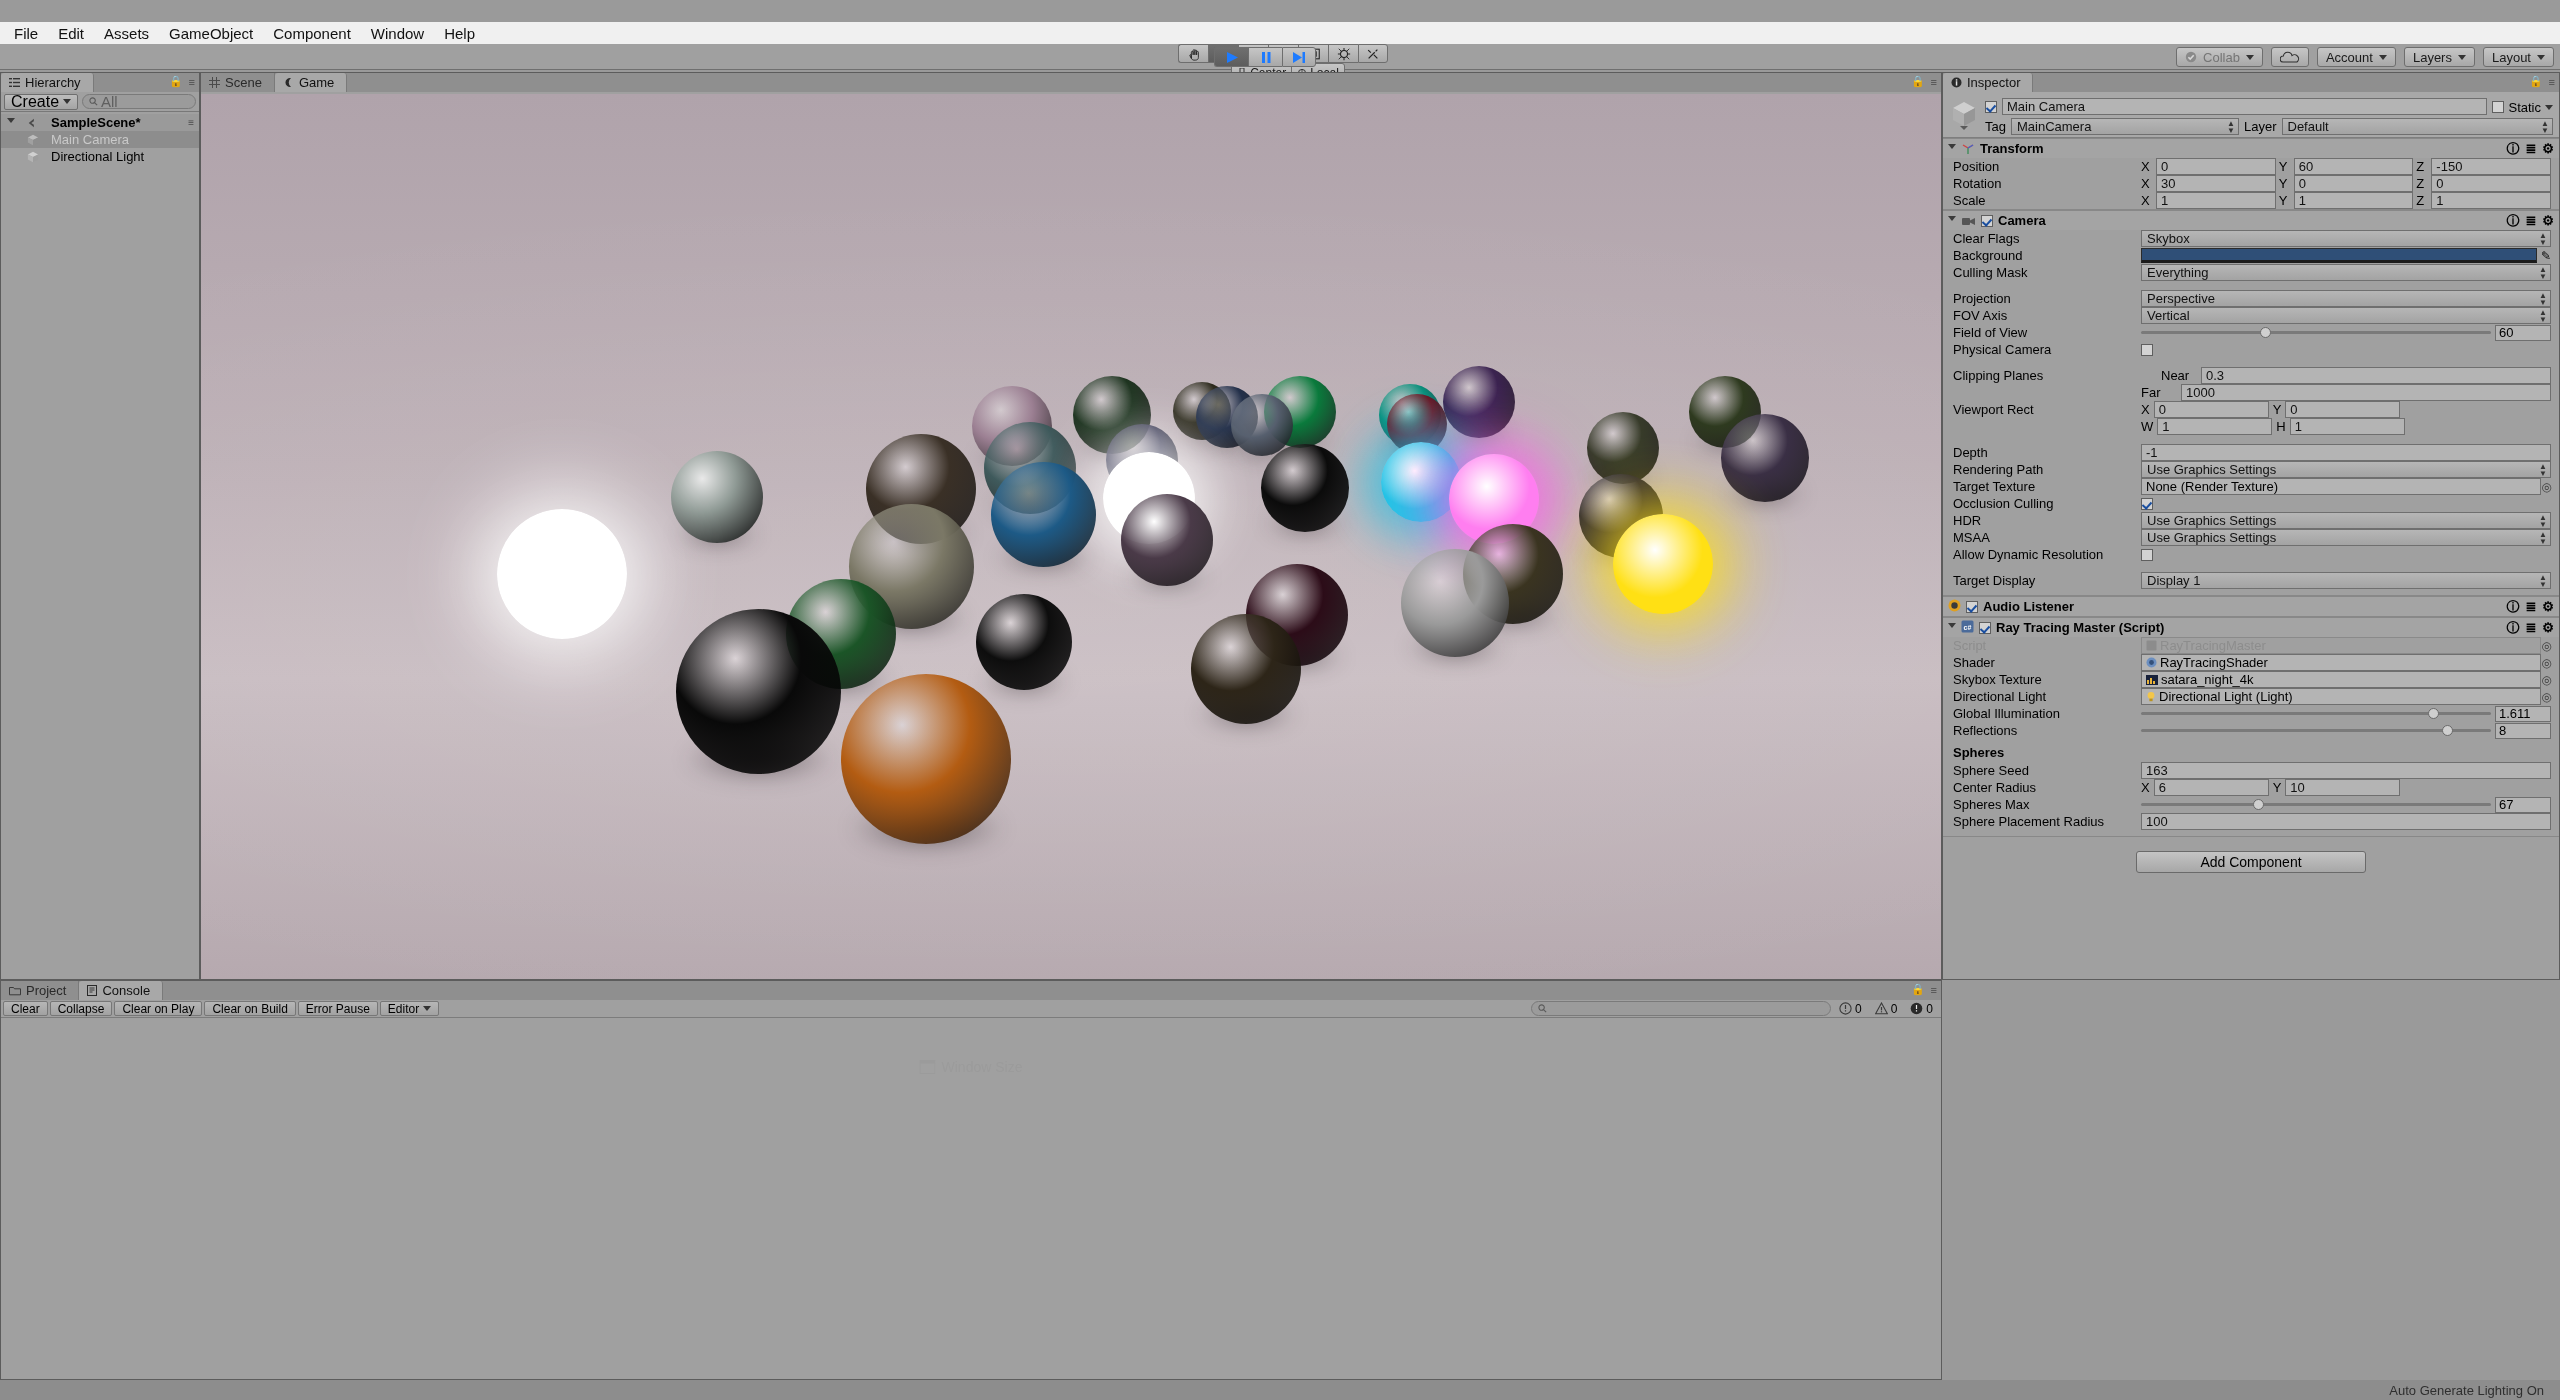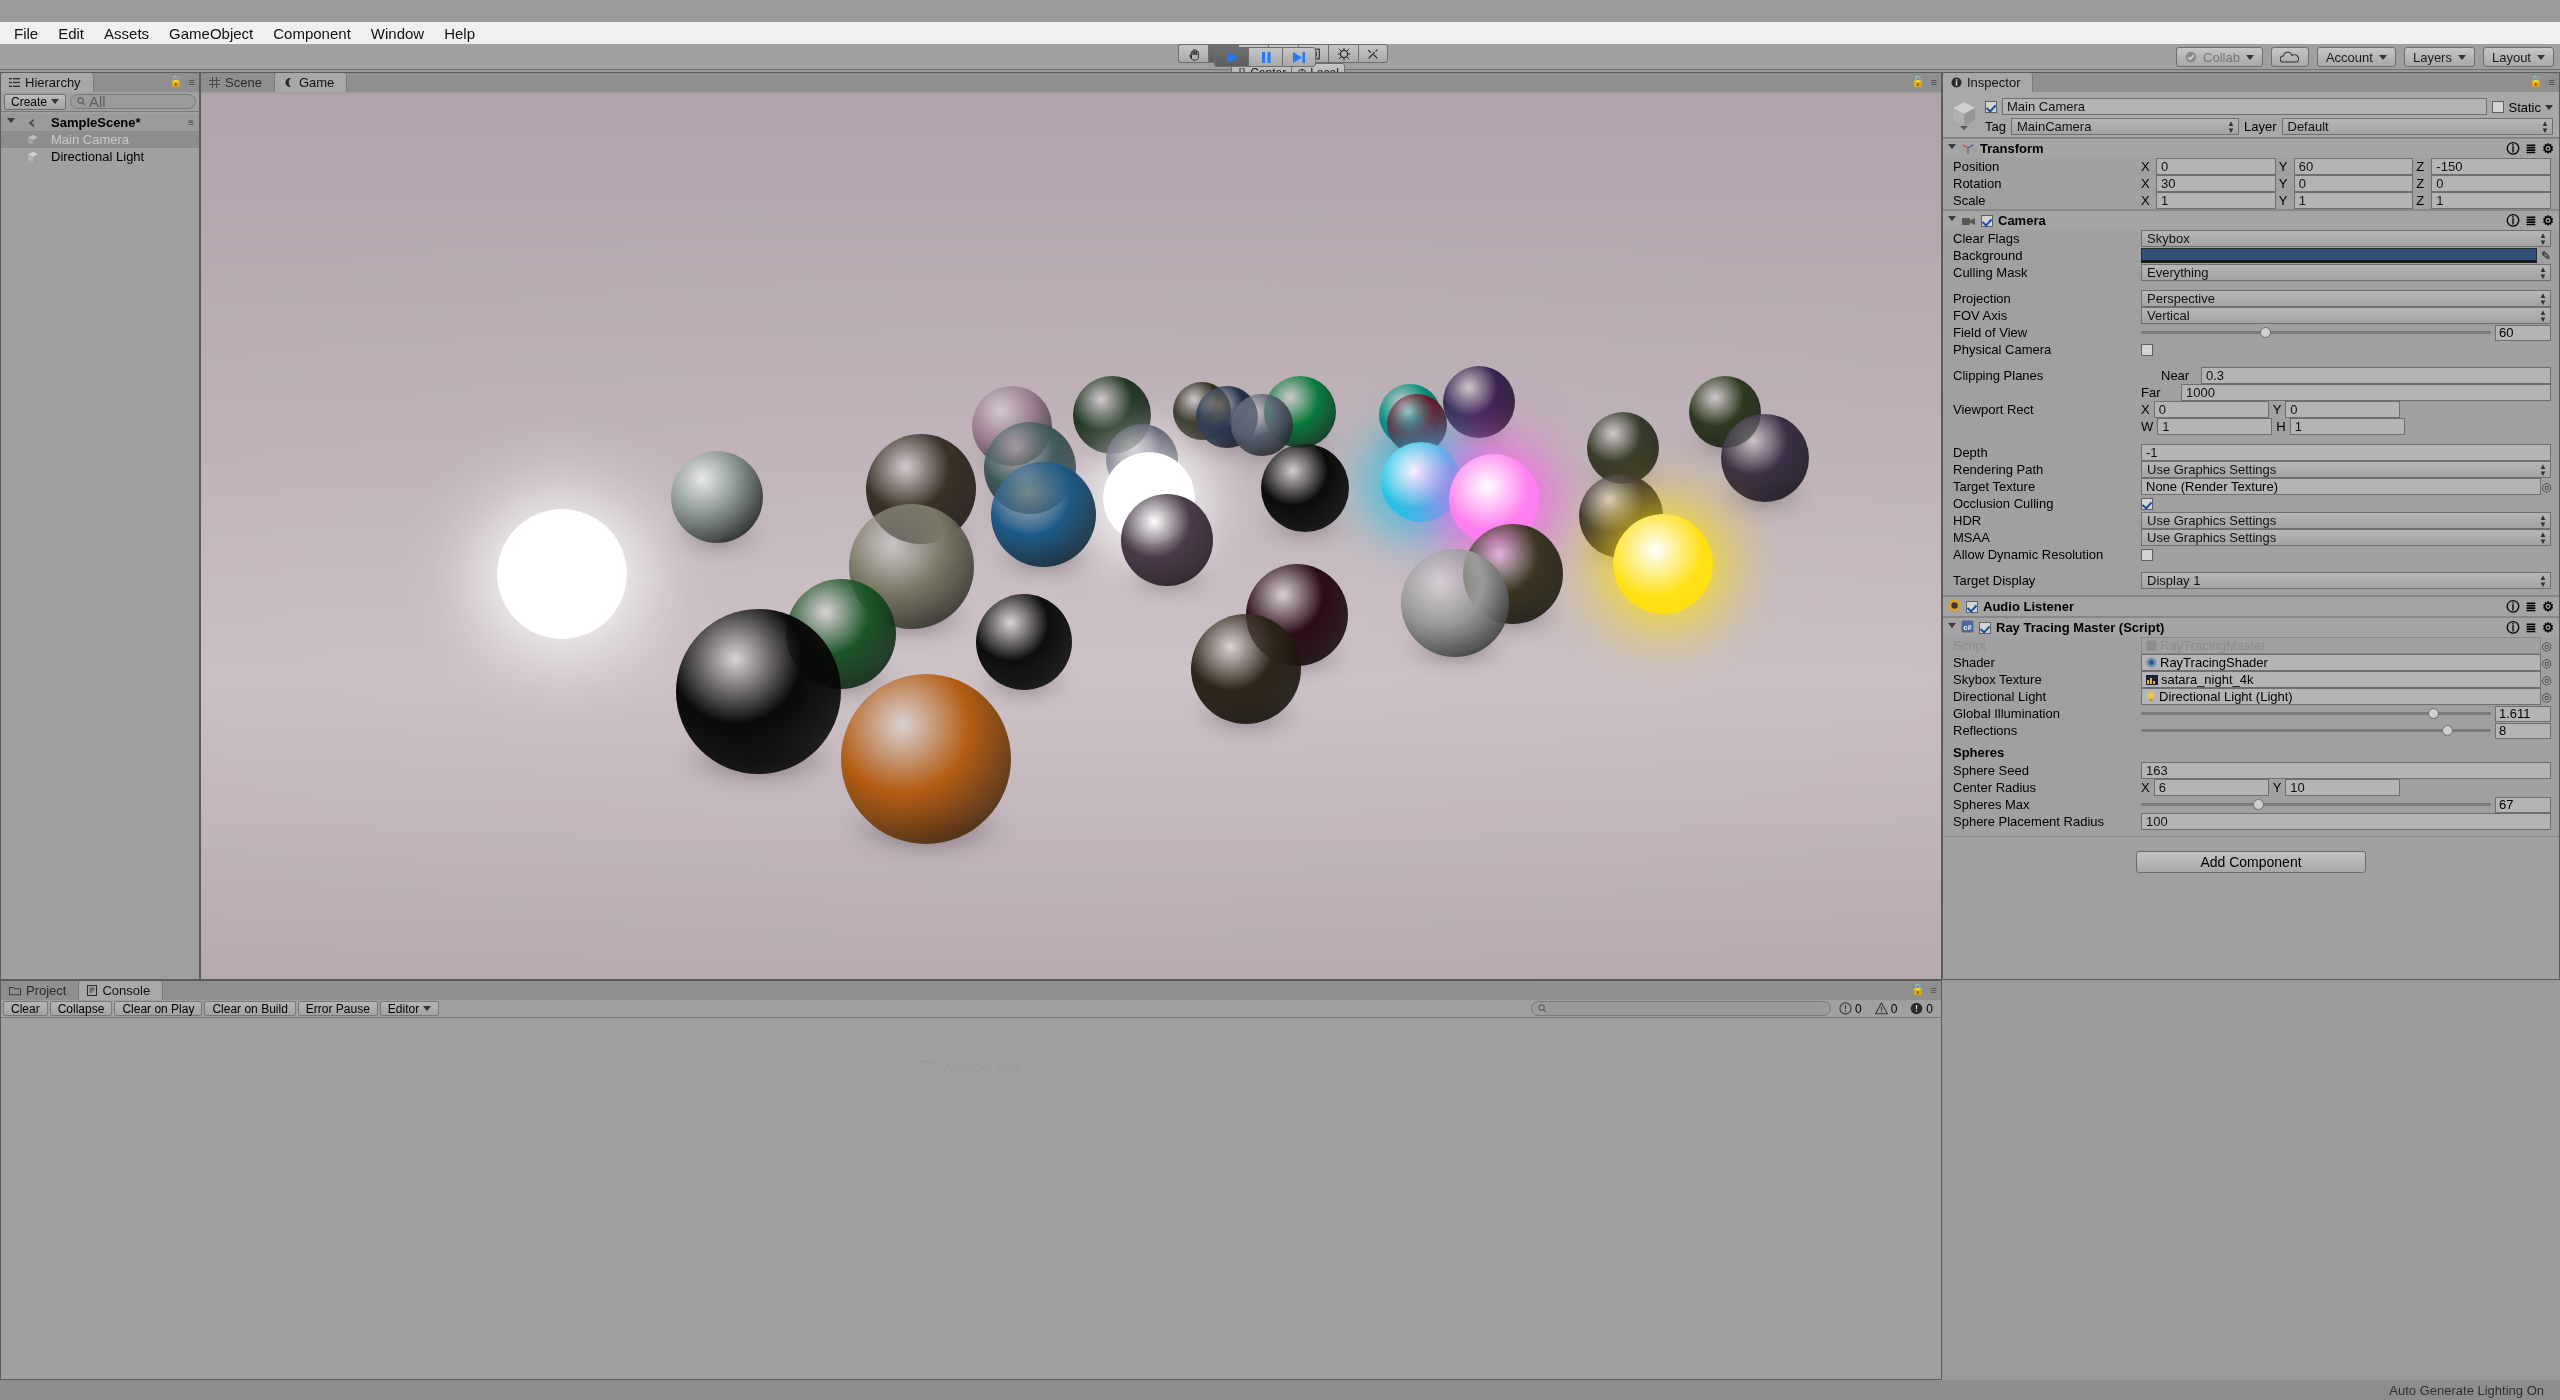--- a/index.html
+++ b/index.html
@@ -77,21 +77,21 @@
   }
   .ptab.active { background:#a8a8a8; color:#111; border-radius:3px 3px 0 0; }
   .tabrow-right { position:absolute; right:4px; top:2px; display:flex; align-items:center; gap:6px; font-size:11px; color:#4a4a4a;}
 
   
   #hierarchy { left:0; top:72px; width:200px; height:908px; }
   .hier-toolbar { height:20px; background:#a0a0a0; display:flex; align-items:center; gap:4px; padding:0 3px;
                   border-bottom:1px solid #787878; }
   .mini-btn { height:16px; padding:0 6px; display:flex; align-items:center; gap:4px;
               background:linear-gradient(#bdbdbd,#a4a4a4); border:1px solid #6e6e6e; border-radius:2px;
-              font-size:12px; }
+              font-size:16px; }
   .search-pill { flex:1; height:15px; background:#9b9b9b; border:1px solid #7a7a7a; border-radius:8px;
                  display:flex; align-items:center; gap:3px; padding:0 6px; font-size:15px; color:#5f5f5f; }
   .hier-tree { padding-top:2px; font-size:13px; }
   .hrow { height:17px; display:flex; align-items:center; gap:12px; padding-left:6px; position:relative; }
   .hrow.scene { background:#9a9a9a; font-weight:bold; }
   .hrow.selected { background:#8d8d8d; color:#c9c9c9; }
   .tri { width:0;height:0;border-left:5px solid #3a3a3a;border-top:4px solid transparent;border-bottom:4px solid transparent; }
   .tri.open { border-left:4px solid transparent;border-right:4px solid transparent;border-top:5px solid #3a3a3a; }
   .cube-ico { width:12px; height:12px; }
   .hrow .menu-dots { position:absolute; right:5px; font-size:10px; color:#4a4a4a; }

